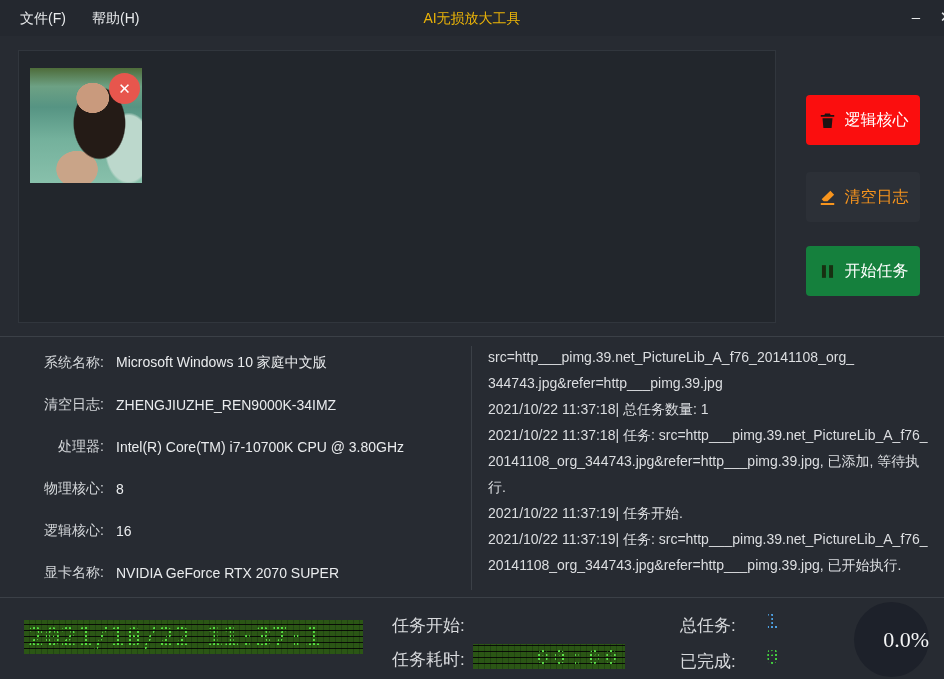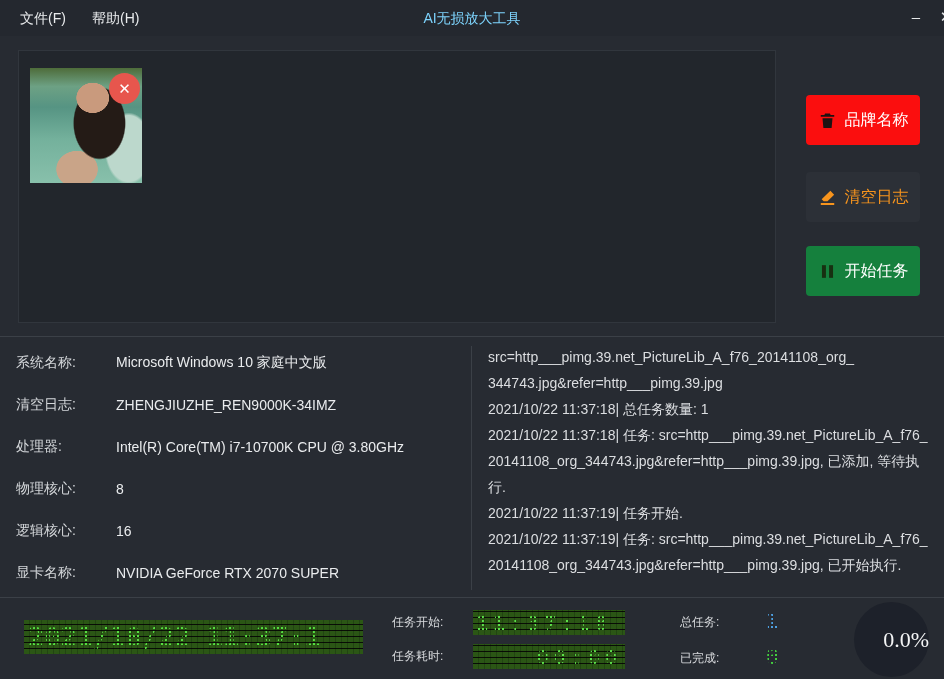--- a/index.html
+++ b/index.html
@@ -7,21 +7,21 @@
     position:relative;width:944px;height:679px;overflow:hidden;
     background:#272b32;
     font-family:"Liberation Sans","DejaVu Sans",sans-serif;
     color:#e8eaec;
   }
   
   .titlebar{position:absolute;left:0;top:0;width:944px;height:36px;background:#24282f;padding-left:19px;}
   .menu-item{position:absolute;top:0;height:36px;line-height:36px;padding:0 8px;font-size:14px;color:#e9ebed;cursor:default;}
   .menu-file{left:12px;}
   .menu-help{left:84px;}
-  .win-title{position:absolute;left:0;top:0;width:944px;height:36px;line-height:36px;text-align:center;font-size:14px;color:#7dd3fc;pointer-events:none;}
+  .win-title{position:absolute;left:0;top:0;width:944px;height:36px;line-height:36px;text-align:center;font-size:14px;color:#eab308;pointer-events:none;}
   .win-btn{position:absolute;top:0;width:34px;height:36px;line-height:34px;text-align:center;color:#e6e8ea;font-size:15px;cursor:default;}
   .btn-min{right:30px;}
   .btn-close{right:0px;}
   
   .task-panel{position:absolute;left:18px;top:50px;width:758px;height:273px;background:#22262c;border:1px solid #31363d;box-sizing:border-box;}
   .thumb{position:absolute;left:11px;top:17px;width:112px;height:115px;background:
     radial-gradient(ellipse 26px 24px at 56% 26%, #c99a7d 0 62%, rgba(0,0,0,0) 64%),
     radial-gradient(ellipse 42px 58px at 62% 48%, #241b16 0 60%, rgba(0,0,0,0) 63%),
     radial-gradient(ellipse 34px 30px at 42% 88%, #c9a488 0 60%, rgba(0,0,0,0) 62%),
     radial-gradient(ellipse 40px 60px at 88% 70%, #bcd8cc 0 55%, rgba(0,0,0,0) 60%),
@@ -37,21 +37,21 @@
   .btn-clear-logs{top:172px;background:#2c3037;color:#f7941d;}
   .btn-start{top:246px;background:#15803d;color:#ffffff;}
   .act-btn svg{width:19px;height:19px;}
   
   .hdiv1{position:absolute;left:0;top:336px;width:944px;height:1px;background:#3b4047;}
   .vdiv{position:absolute;left:471px;top:346px;width:1px;height:244px;background:#3b4047;}
   .hdiv2{position:absolute;left:0;top:597px;width:944px;height:1px;background:#3b4047;}
   
   .sysinfo{position:absolute;left:16px;top:342px;width:440px;}
   .sys-row{height:42px;display:flex;align-items:center;}
-  .sys-label{width:88px;font-size:14px;color:#d4d7da;flex:none;}
+  .sys-label{width:88px;text-align:right;font-size:14px;color:#d4d7da;flex:none;}
   .sys-value{margin-left:12px;font-size:14px;color:#eaecee;white-space:nowrap;}
   
   .log{position:absolute;left:488px;top:344px;width:452px;height:248px;overflow:hidden;}
   .log-line{height:26px;line-height:26px;font-size:14px;color:#dcdee1;white-space:nowrap;overflow:hidden;}
   
   .led-grid{
     background-color:#101509;
     background-image:
       repeating-linear-gradient(0deg, rgba(52,110,26,.55) 0 5px, rgba(6,8,4,.9) 5px 6px),
       repeating-linear-gradient(90deg, #20390f 0 5px, #0d120a 5px 6px);
@@ -59,21 +59,21 @@
   .dotmask{
     -webkit-mask-image:radial-gradient(circle, #000 1.25px, rgba(0,0,0,0) 1.45px);
     -webkit-mask-size:4px 4px;
     mask-image:radial-gradient(circle, #000 1.25px, rgba(0,0,0,0) 1.45px);
     mask-size:4px 4px;
   }
   .led-date{position:absolute;left:24px;top:620px;width:339px;height:34px;
     display:flex;align-items:center;overflow:hidden;}
   .led-date-text{font-family:"DejaVu Sans Mono",monospace;font-weight:bold;font-size:27px;
     color:#55de41;white-space:nowrap;letter-spacing:0px;padding-left:4px;}
-  .stat-label{position:absolute;font-size:12px;color:#d8dadd;}
+  .stat-label{position:absolute;font-size:17px;color:#d8dadd;}
   .lbl-task-start{left:392px;top:614px;}
   .lbl-task-elapsed{left:392px;top:648px;}
   .led-box{position:absolute;left:473px;width:152px;height:25px;display:flex;align-items:center;overflow:hidden;}
   .led-box-1{top:610px;}
   .led-box-2{top:644px;}
   .led-box .led-digits{font-family:"DejaVu Sans Mono",monospace;font-weight:bold;font-size:20px;
     color:#5ce04a;letter-spacing:5px;white-space:nowrap;width:100%;padding:0 3px;box-sizing:border-box;}
   .led-box-1 .led-digits{text-align:left;}
   .led-box-2 .led-digits{text-align:right;}
   .lbl-total{left:680px;top:614px;}
@@ -101,21 +101,21 @@
   <div class="task-panel">
     <div class="thumb">
       <div class="del-badge">✕</div>
     </div>
   </div>
 
   <button class="act-btn btn-clear-tasks">
     <svg viewBox="0 0 24 24" fill="#1e1212">
         <path d="M9 3h6l1 2h4.5v2.3H3.5V5H8l1-2zm-3.3 6h12.6l-1.1 12.5H6.8L5.7 9z"></path>
       </svg>
-    <span>品牌名称</span>
+    <span>逻辑核心</span>
   </button>
   <button class="act-btn btn-clear-logs">
     <svg viewBox="0 0 24 24" fill="#f7941d">
         <path d="M15.6 3.6l4.8 4.8-8.4 8.4H7.2l-2.6-2.6 11-10.6zM3.5 19h17v2.4h-17z"></path>
       </svg>
     <span>清空日志</span>
   </button>
   <button class="act-btn btn-start">
     <svg viewBox="0 0 24 24" fill="#173011">
         <rect x="5" y="4" width="5" height="16"></rect>
@@ -165,23 +165,20 @@
     <div class="log-line">2021/10/22 11:37:19| 任务开始.</div>
     <div class="log-line">2021/10/22 11:37:19| 任务: src=http___pimg.39.net_PictureLib_A_f76_</div>
     <div class="log-line">20141108_org_344743.jpg&amp;refer=http___pimg.39.jpg, 已开始执行.</div>
   </div>
 
   <div class="led-date led-grid">
     <span class="led-date-text dotmask">2021/10/22 11:37:1</span>
   </div>
 
   <div class="stat-label lbl-task-start">任务开始:</div>
-  <div class="led-box led-box-1 led-grid">
-    <span class="led-digits dotmask">11:37:18</span>
-  </div>
 
   <div class="stat-label lbl-task-elapsed">任务耗时:</div>
   <div class="led-box led-box-2 led-grid">
     <span class="led-digits dotmask">00:00</span>
   </div>
 
   <div class="stat-label lbl-total">总任务:</div>
   <div class="mini-digit digit-total dotmask">1</div>
 
   <div class="stat-label lbl-done">已完成:</div>

